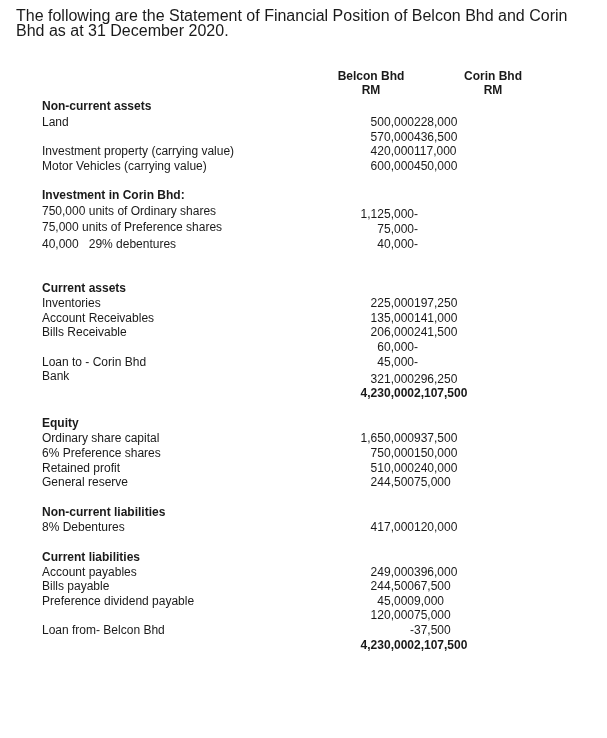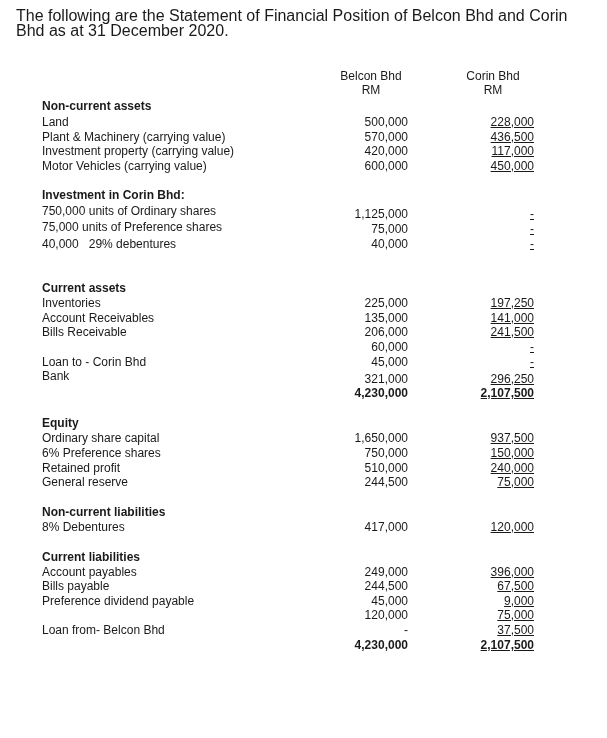--- a/index.html
+++ b/index.html
@@ -5,32 +5,32 @@
     html, body { margin: 0; padding: 0; background: #ffffff; }
     body {
       width: 607px; height: 738px; position: relative; overflow: hidden;
       font-family: "Liberation Sans", sans-serif; color: #1a1a1a;
     }
     .intro {
       position: absolute; left: 16px; top: 8px; width: 580px;
       font-size: 16px; line-height: 15px;
     }
     .colhead {
-      position: absolute; text-align: center; font-weight: normal;
+      position: absolute; text-align: center; font-weight: bold;
       font-size: 12px; line-height: 14px;
     }
     .colhead.belcon { left: 331px; top: 69px; width: 80px; }
     .colhead.corin { left: 453px; top: 69px; width: 80px; }
     .row {
       position: absolute; left: 42px; width: 500px; height: 14px;
       font-size: 12px; line-height: 14px;
     }
     .row .label { position: absolute; left: 0; top: 0; white-space: pre; }
-    .row .v1 { position: absolute; right: 134px; top: 0; text-align: right; width: 120px; }
-    .row .v2 { position: absolute; right: 8px; top: 0; text-align: right; width: 120px; text-decoration: underline; }
+    .row .v1 { position: absolute; right: 128px; top: 0; text-align: right; width: 120px; }
+    .row .v2 { position: absolute; right: 8px; top: 0; width: 120px; }
     .row.heading .label { font-weight: bold; }
     .row.total .v1, .row.total .v2 { font-weight: bold; }
   </style>
 </head>
 <body>
 
 <div class="intro">The following are the Statement of Financial Position of Belcon Bhd and Corin Bhd as at 31 December 2020.</div>
 
 <div class="colhead belcon">
   <div>Belcon Bhd</div>
@@ -43,21 +43,20 @@
 
 <div class="row heading" style="top:99px">
   <span class="label">Non-current assets</span>
 </div>
 <div class="row" style="top:115px">
   <span class="label">Land</span>
   <span class="v1">500,000</span>
   <span class="v2">228,000</span>
 </div>
 <div class="row" style="top:130px">
-  <span class="label">Plant &amp; Machinery (carrying value)</span>
   <span class="v1">570,000</span>
   <span class="v2">436,500</span>
 </div>
 <div class="row" style="top:144px">
   <span class="label">Investment property (carrying value)</span>
   <span class="v1">420,000</span>
   <span class="v2">117,000</span>
 </div>
 <div class="row" style="top:159px">
   <span class="label">Motor Vehicles (carrying value)</span>

